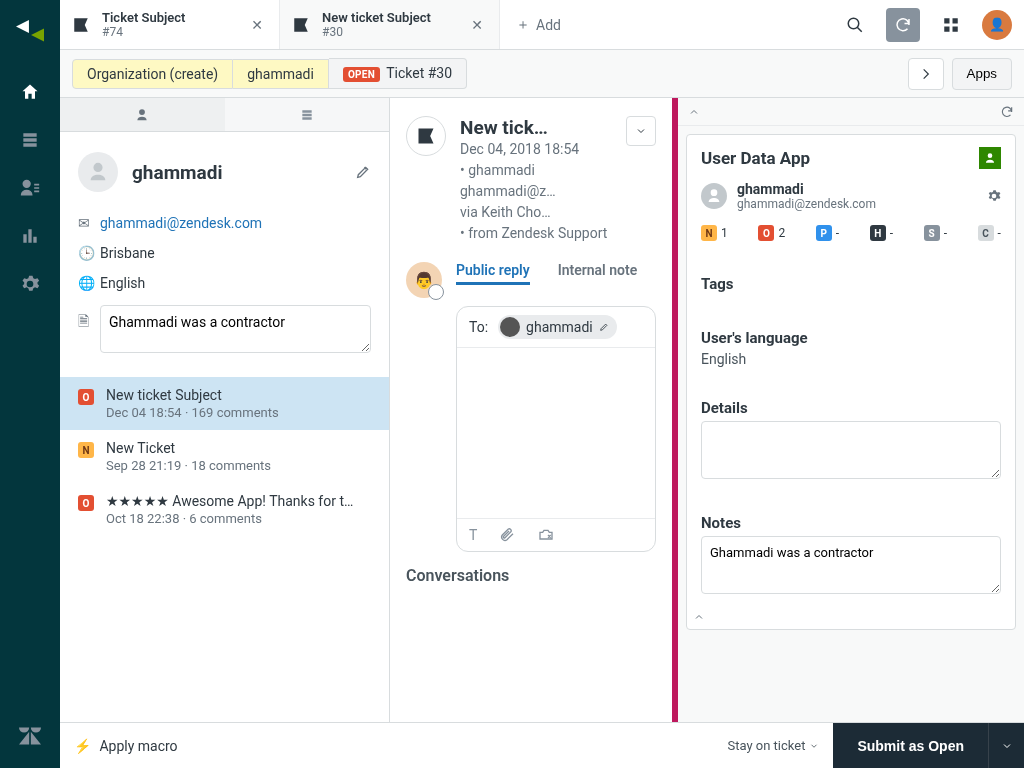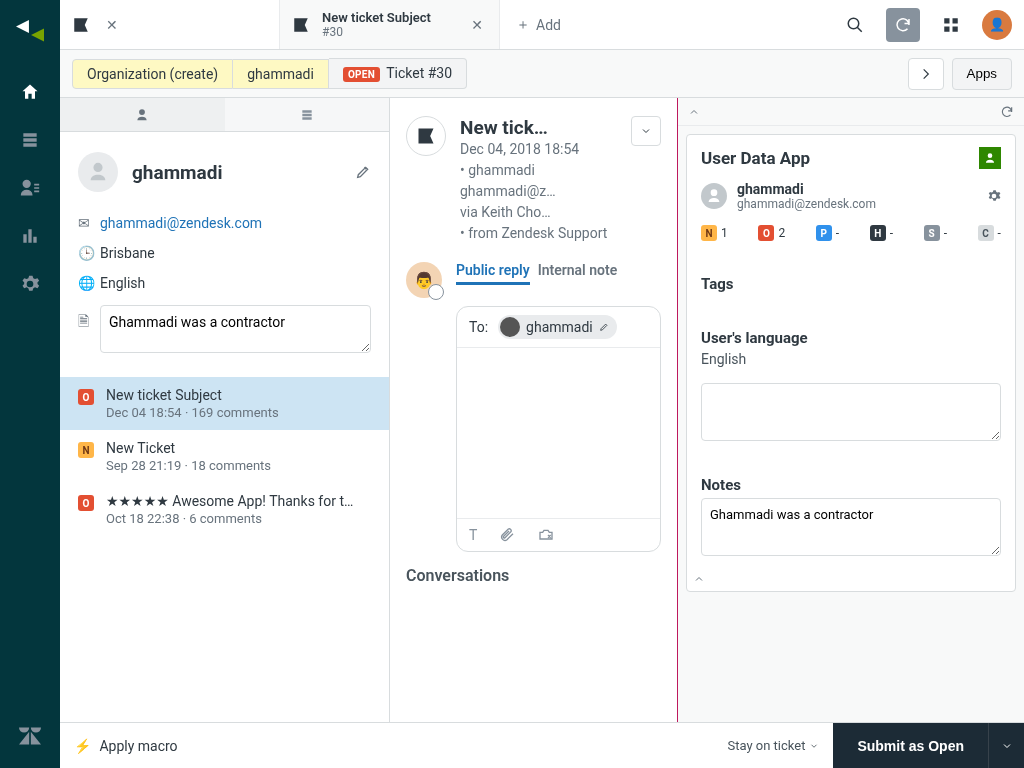--- a/index.html
+++ b/index.html
@@ -67,33 +67,33 @@
 .inter-item { display: flex; padding: 10px 18px; cursor: pointer; }
 .inter-item.sel { background: #cde4f3; }
 .inter-badge { width: 16px; height: 16px; border-radius: 3px; font-size: 10px; font-weight: 700; color: #fff; display: flex; align-items: center; justify-content: center; margin-right: 12px; margin-top: 2px; flex-shrink: 0; }
 .ib-o { background: #e34f32; }
 .ib-n { background: #ffb648; color: #703815; }
 .inter-body { flex: 1; min-width: 0; }
 .inter-title { font-size: 14px; color: #2f3941; white-space: nowrap; overflow: hidden; text-overflow: ellipsis; }
 .inter-meta { font-size: 13px; color: #68737d; margin-top: 2px; }
 
 
-.convo { flex: 1; display: flex; flex-direction: column; border-right: 1px solid #be185d; min-width: 0; overflow-y: auto; padding-bottom: 60px; }
+.convo { flex: 1; display: flex; flex-direction: column; border-right: 6px solid #be185d; min-width: 0; overflow-y: auto; padding-bottom: 60px; }
 .convo-hdr { display: flex; padding: 18px 16px 8px; }
 .convo-av { width: 40px; height: 40px; border-radius: 50%; border: 1px solid #d8dcde; display: flex; align-items: center; justify-content: center; margin-right: 14px; flex-shrink: 0; }
 .convo-body { flex: 1; min-width: 0; }
 .convo-title { font-size: 19px; font-weight: 700; white-space: nowrap; overflow: hidden; text-overflow: ellipsis; }
 .convo-meta { font-size: 14px; color: #68737d; line-height: 1.5; }
 .convo-caret { width: 30px; height: 30px; border: 1px solid #d8dcde; border-radius: 4px; display: flex; align-items: center; justify-content: center; cursor: pointer; flex-shrink: 0; }
 
 .reply { padding: 10px 16px 0; }
 .reply-row { display: flex; }
 .reply-av { width: 36px; height: 36px; border-radius: 50%; background: #f3d4b4; margin-right: 14px; position: relative; flex-shrink: 0; display:flex; align-items:center; justify-content:center; font-size:16px;}
 .reply-av::after { content: ""; position: absolute; right: -2px; bottom: -2px; width: 14px; height: 14px; border-radius: 50%; background: #fff; border: 1px solid #87929d; }
-.reply-tabs { display: flex; gap: 8px; font-size: 14px; }
+.reply-tabs { display: flex; gap: 28px; font-size: 14px; }
 .rt { padding-bottom: 4px; cursor: pointer; color: #68737d; font-weight: 600; }
 .rt.active { color: #1f73b7; border-bottom: 3px solid #1f73b7; }
 .reply-box { margin: 8px 16px 0 66px; border: 1px solid #d8dcde; border-radius: 12px; }
 .reply-to { display: flex; align-items: center; padding: 8px 12px; border-bottom: 1px solid #e9ebed; font-size: 14px; }
 .pill { display: inline-flex; align-items: center; background: #e9ebed; border-radius: 14px; padding: 2px 8px 2px 2px; margin-left: 10px; gap: 6px; }
 .pill-av { width: 20px; height: 20px; border-radius: 50%; background: #555; }
 .reply-area { height: 170px; }
 .reply-toolbar { display: flex; align-items: center; padding: 8px 12px; gap: 22px; border-top: 1px solid #e9ebed; color: #87929d; }
 .conv-sec { padding: 14px 16px 0; font-size: 16px; font-weight: 600; color: #49545c; }
 
@@ -180,20 +180,24 @@
 
   <div class="main">
 
     <div class="tabs-bar">
       <div class="tab">
         <div class="tab-icon">
             <svg width="18" height="18" viewBox="0 0 24 24">
               <path fill="#2f3941" d="M3 3h18l-4 9 4 9H3z"></path>
             </svg>
           </div>
+        <div class="tab-body">
+            <div class="tab-title">Ticket Subject</div>
+            <div class="tab-sub">#74</div>
+          </div>
         <div class="tab-close">✕</div>
       </div>
       <div class="tab active">
         <div class="tab-icon">
             <svg width="18" height="18" viewBox="0 0 24 24">
               <path fill="#2f3941" d="M3 3h18l-4 9 4 9H3z"></path>
             </svg>
           </div>
         <div class="tab-body">
             <div class="tab-title">New ticket Subject</div>
@@ -436,21 +440,21 @@
                 <span>-</span>
               </div>
             </div>
           <div class="ac-sec">
               <div class="ac-label">Tags</div>
             </div>
           <div class="ac-sec">
               <div class="ac-label">User's language</div>
               <div class="ac-val">English</div>
             </div>
-          <div class="ac-sec"><textarea class="ac-ta" style=""></textarea></div>
+          <div class="ac-sec"><div class="ac-label">Details</div><textarea class="ac-ta" style=""></textarea></div>
           <div class="ac-sec"><div class="ac-label">Notes</div><textarea class="ac-ta" style="">Ghammadi was a contractor</textarea></div>
           <div class="ac-caret">
               <svg width="12" height="12" viewBox="0 0 24 24">
                 <path d="M6 15l6-6 6 6" fill="none" stroke="#68737d" stroke-width="2"></path>
               </svg>
             </div>
         </div>
       </div>
     </div>
   </div>

